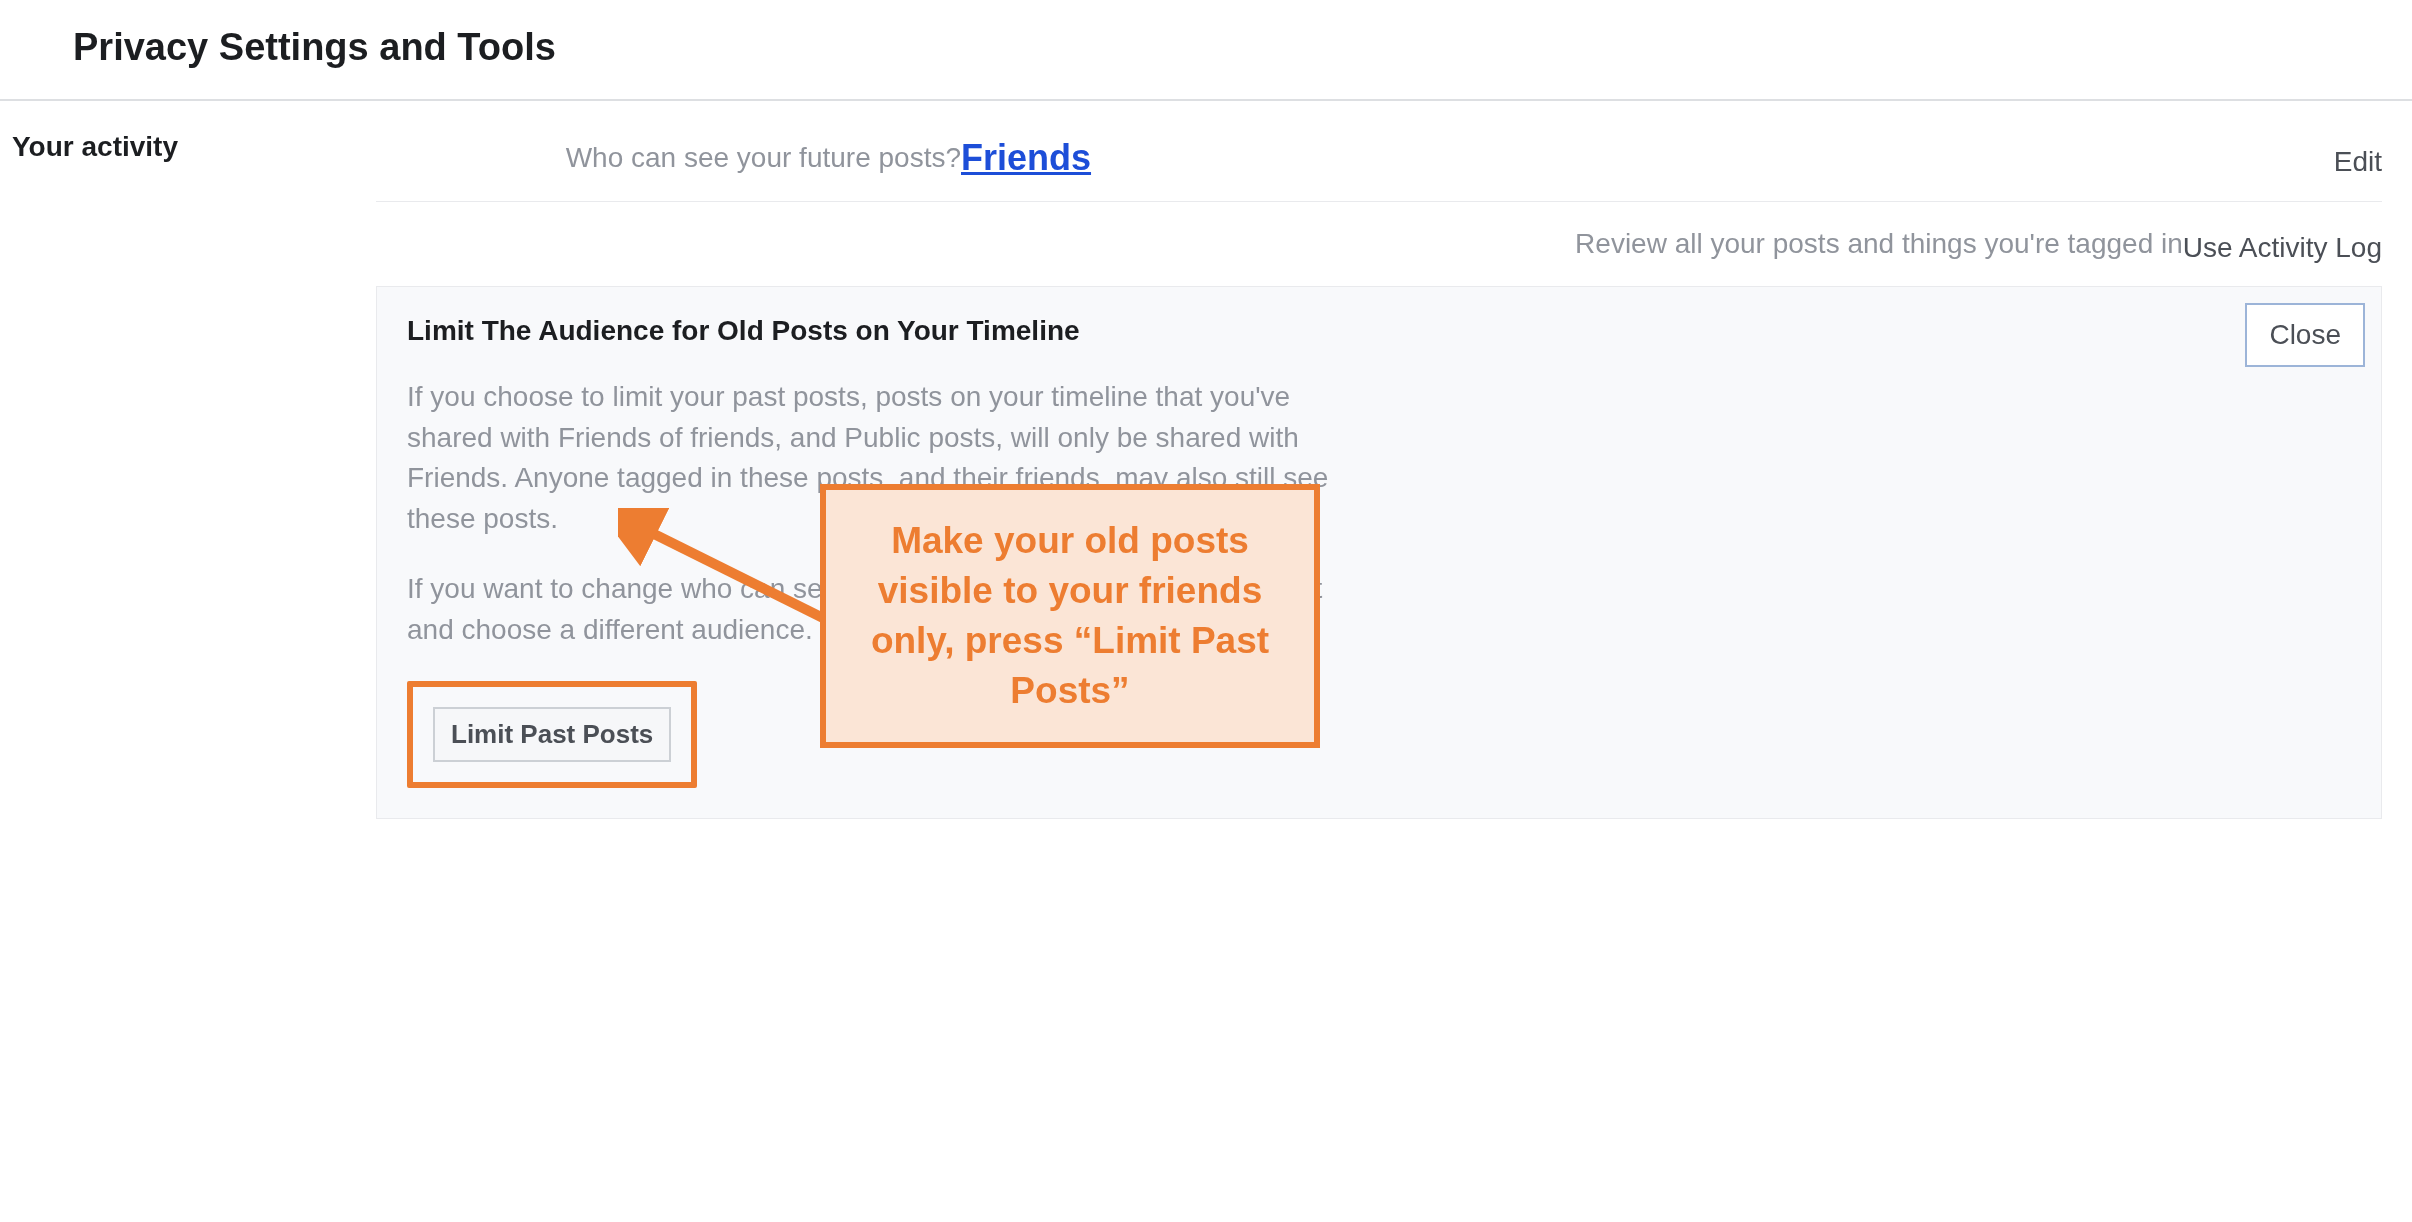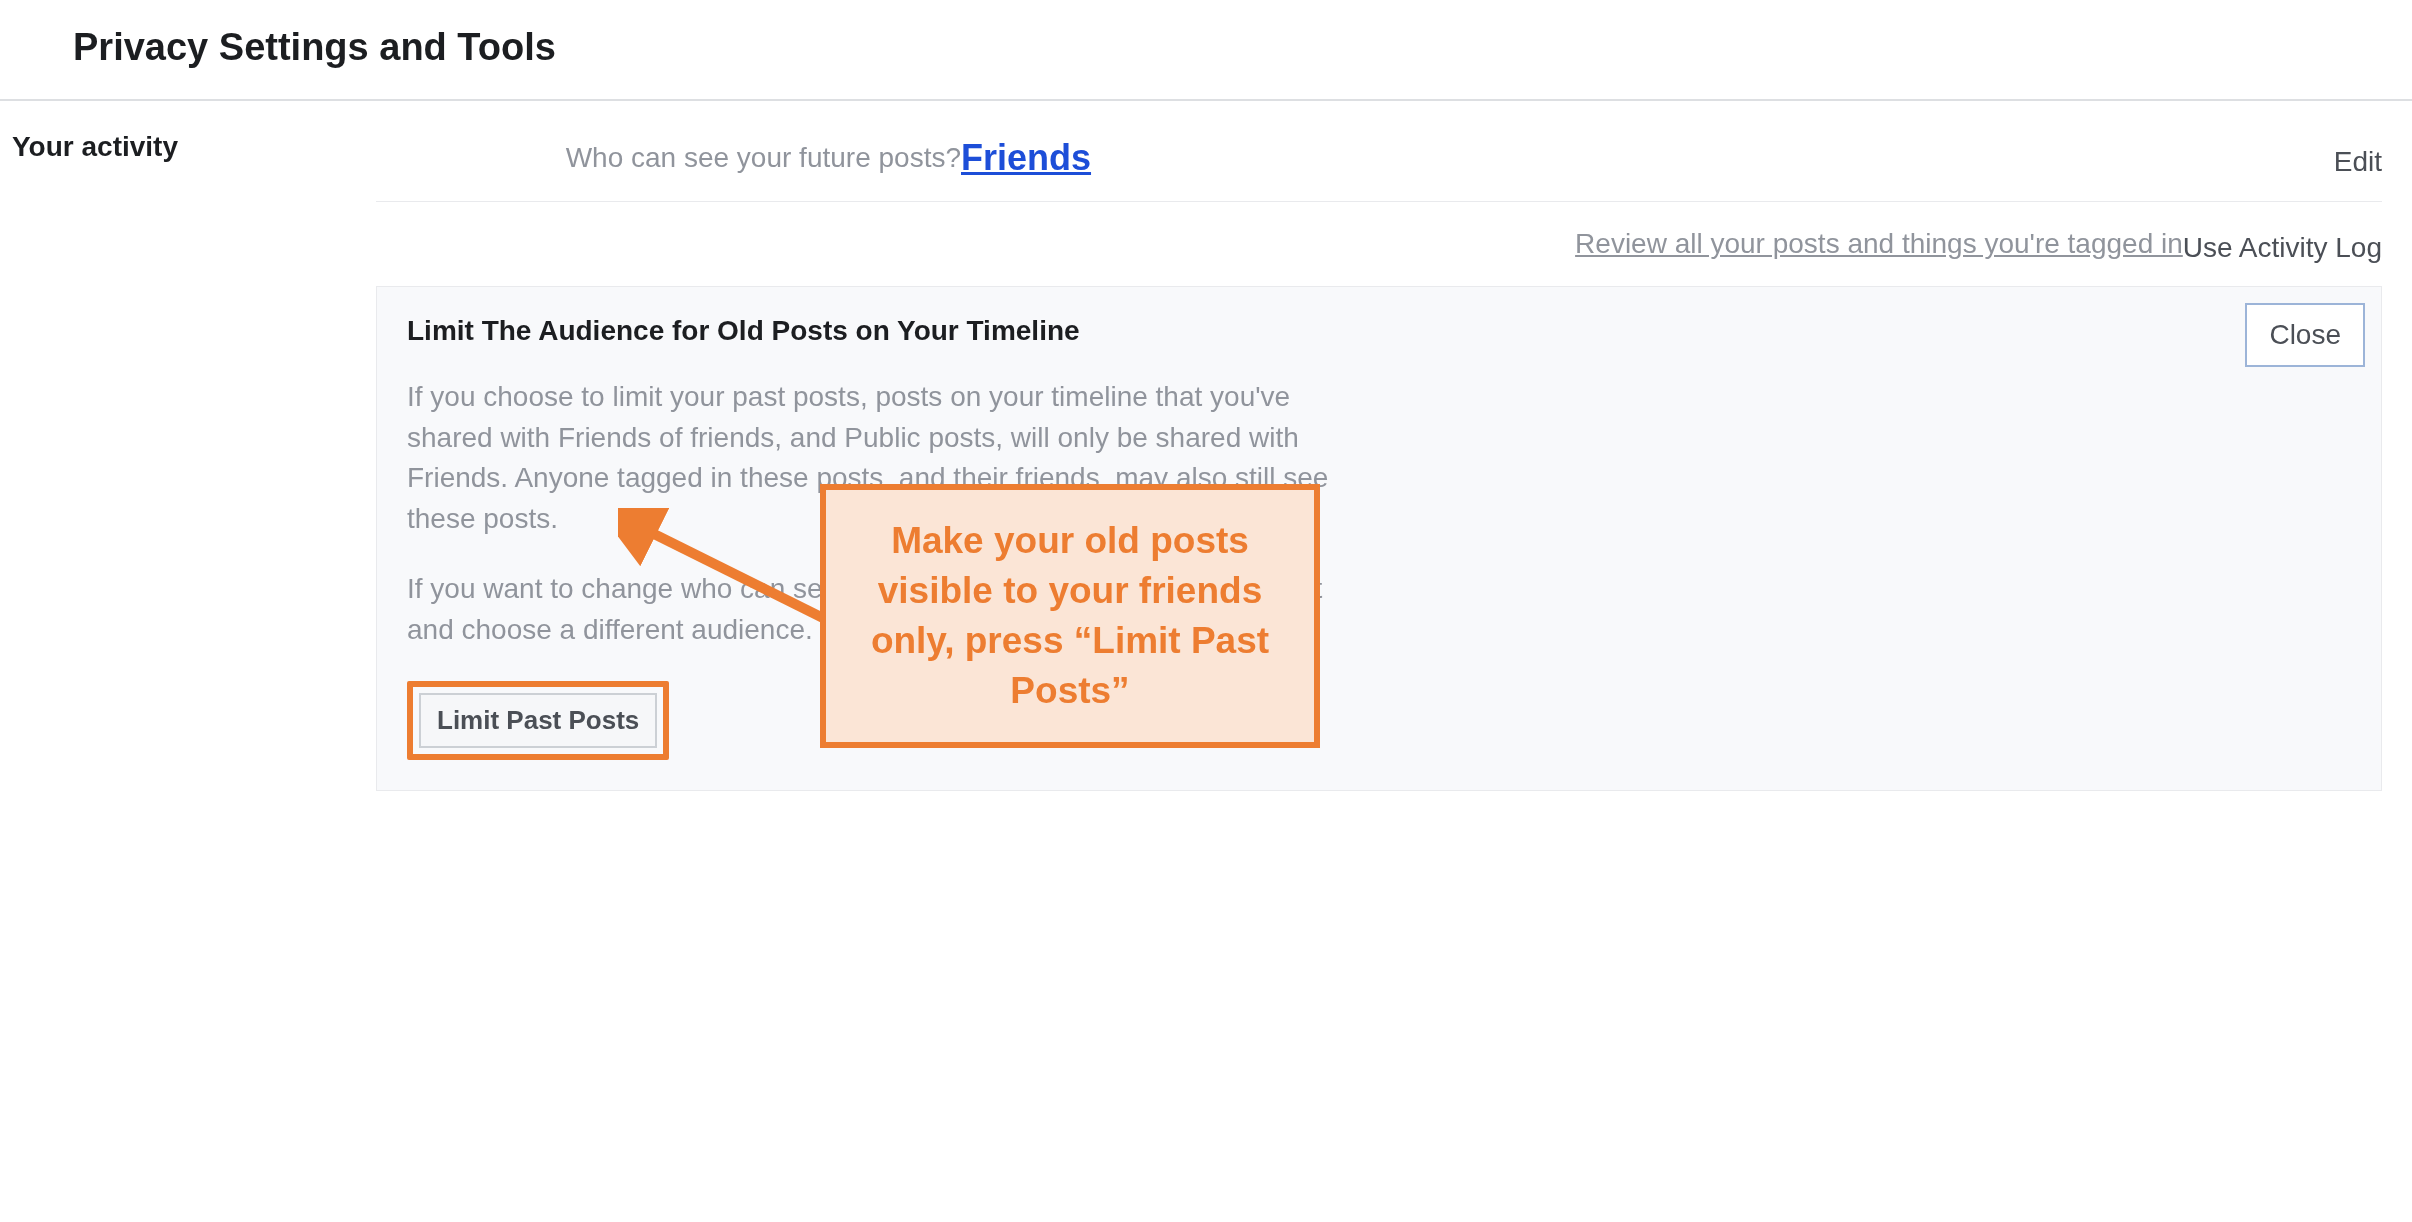--- a/index.html
+++ b/index.html
@@ -46,21 +46,21 @@
       align-items: center;
       padding: 6px 0 22px;
     }
     .row + .row { border-top: 1px solid #e9eaed; padding-top: 22px; }
     .row-label {
       font-size: 28px;
       color: #90949c;
       flex: 0 0 585px;
       text-align: right;
     }
-    .row-label.wide { flex: 1; text-decoration: underline; }
+    .row-label.wide { flex: 1; }
     .row-value {
       font-size: 36px;
       color: #1d4ed8;
       font-weight: bold;
       flex: 1;
       text-decoration: underline;
     }
     .row-action {
       font-size: 28px;
       color: #4b4f56;
@@ -101,21 +101,21 @@
       max-width: 960px;
       margin-bottom: 30px;
     }
     .panel-text .inline-link {
       color: #4b4f56;
       cursor: pointer;
     }
     .highlight-wrap {
       display: inline-block;
       border: 6px solid #ed7d31;
-      padding: 6px;
+      padding: 20px;
       border-radius: 2px;
     }
     .limit-btn {
       font-size: 26px;
       font-weight: bold;
       color: #4b4f56;
       background: #f6f7f9;
       border: 2px solid #ccd0d5;
       padding: 10px 16px;
       cursor: pointer;

